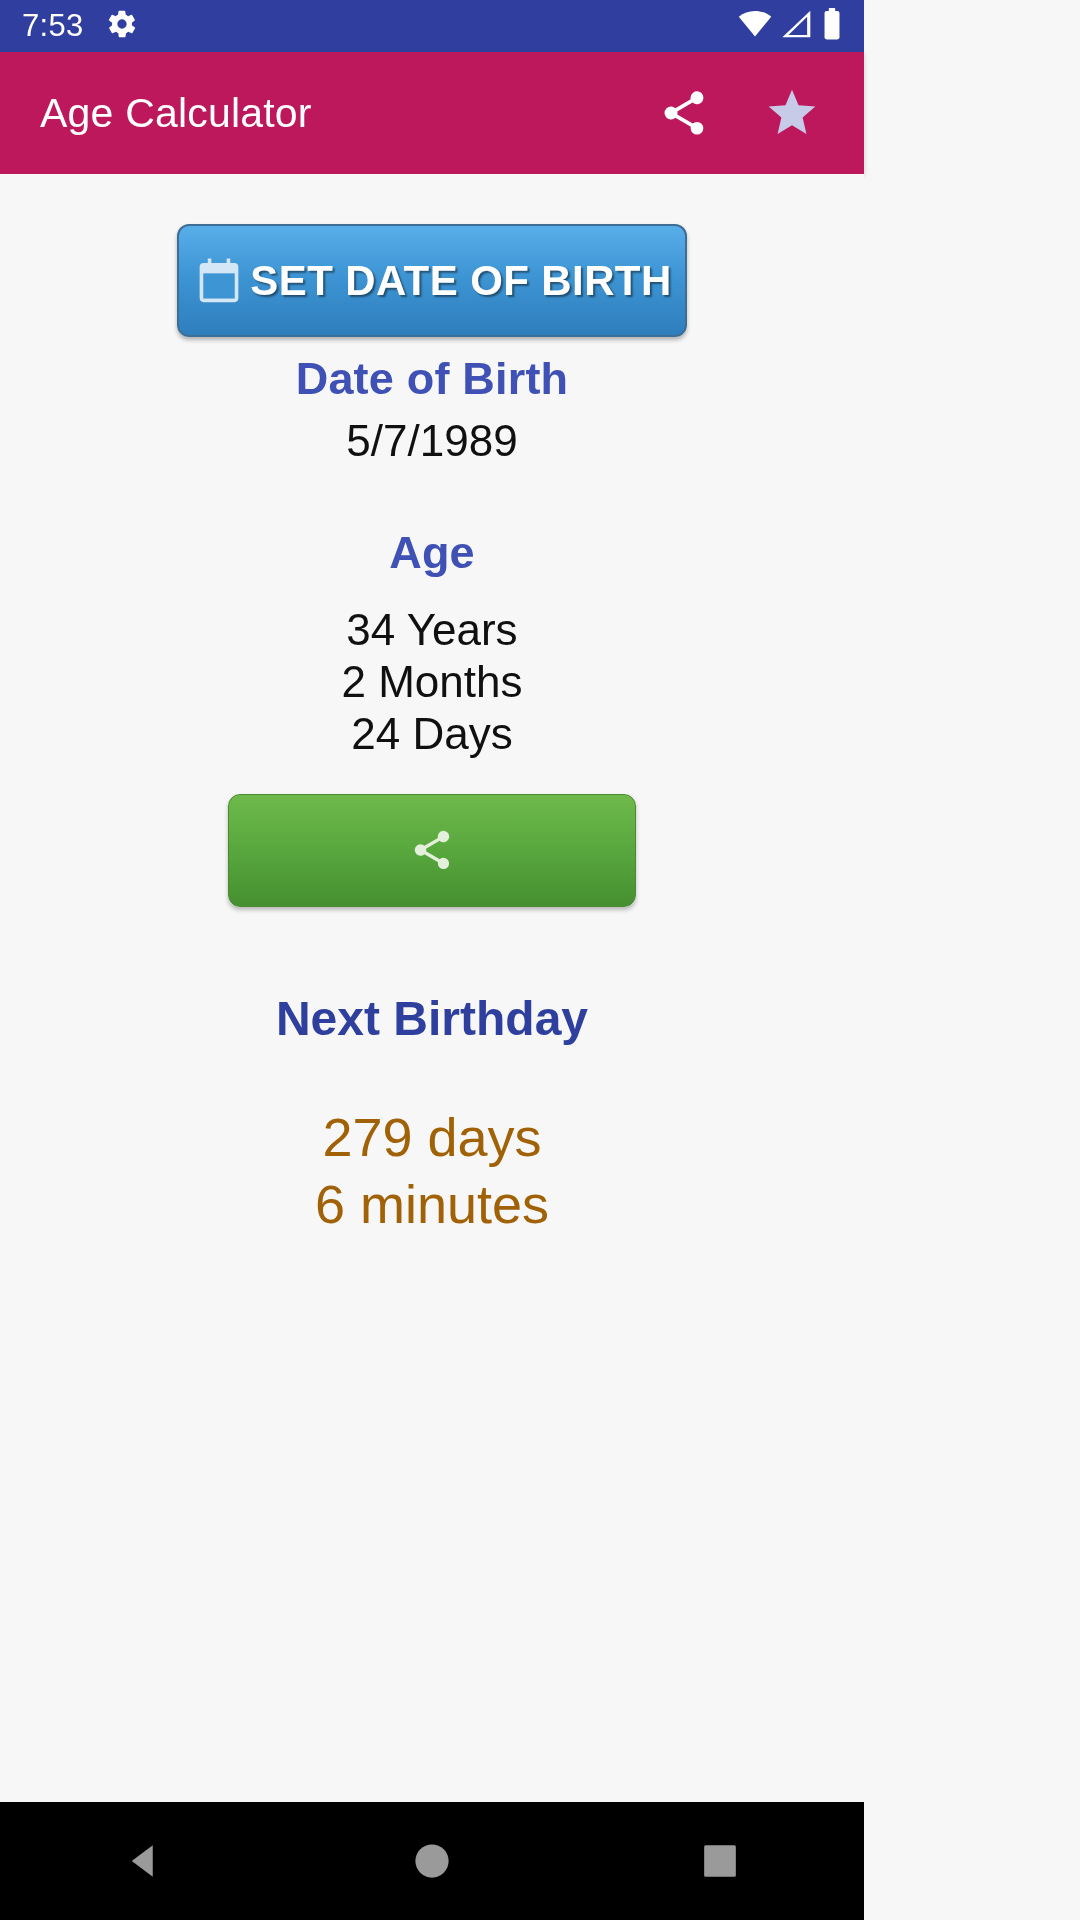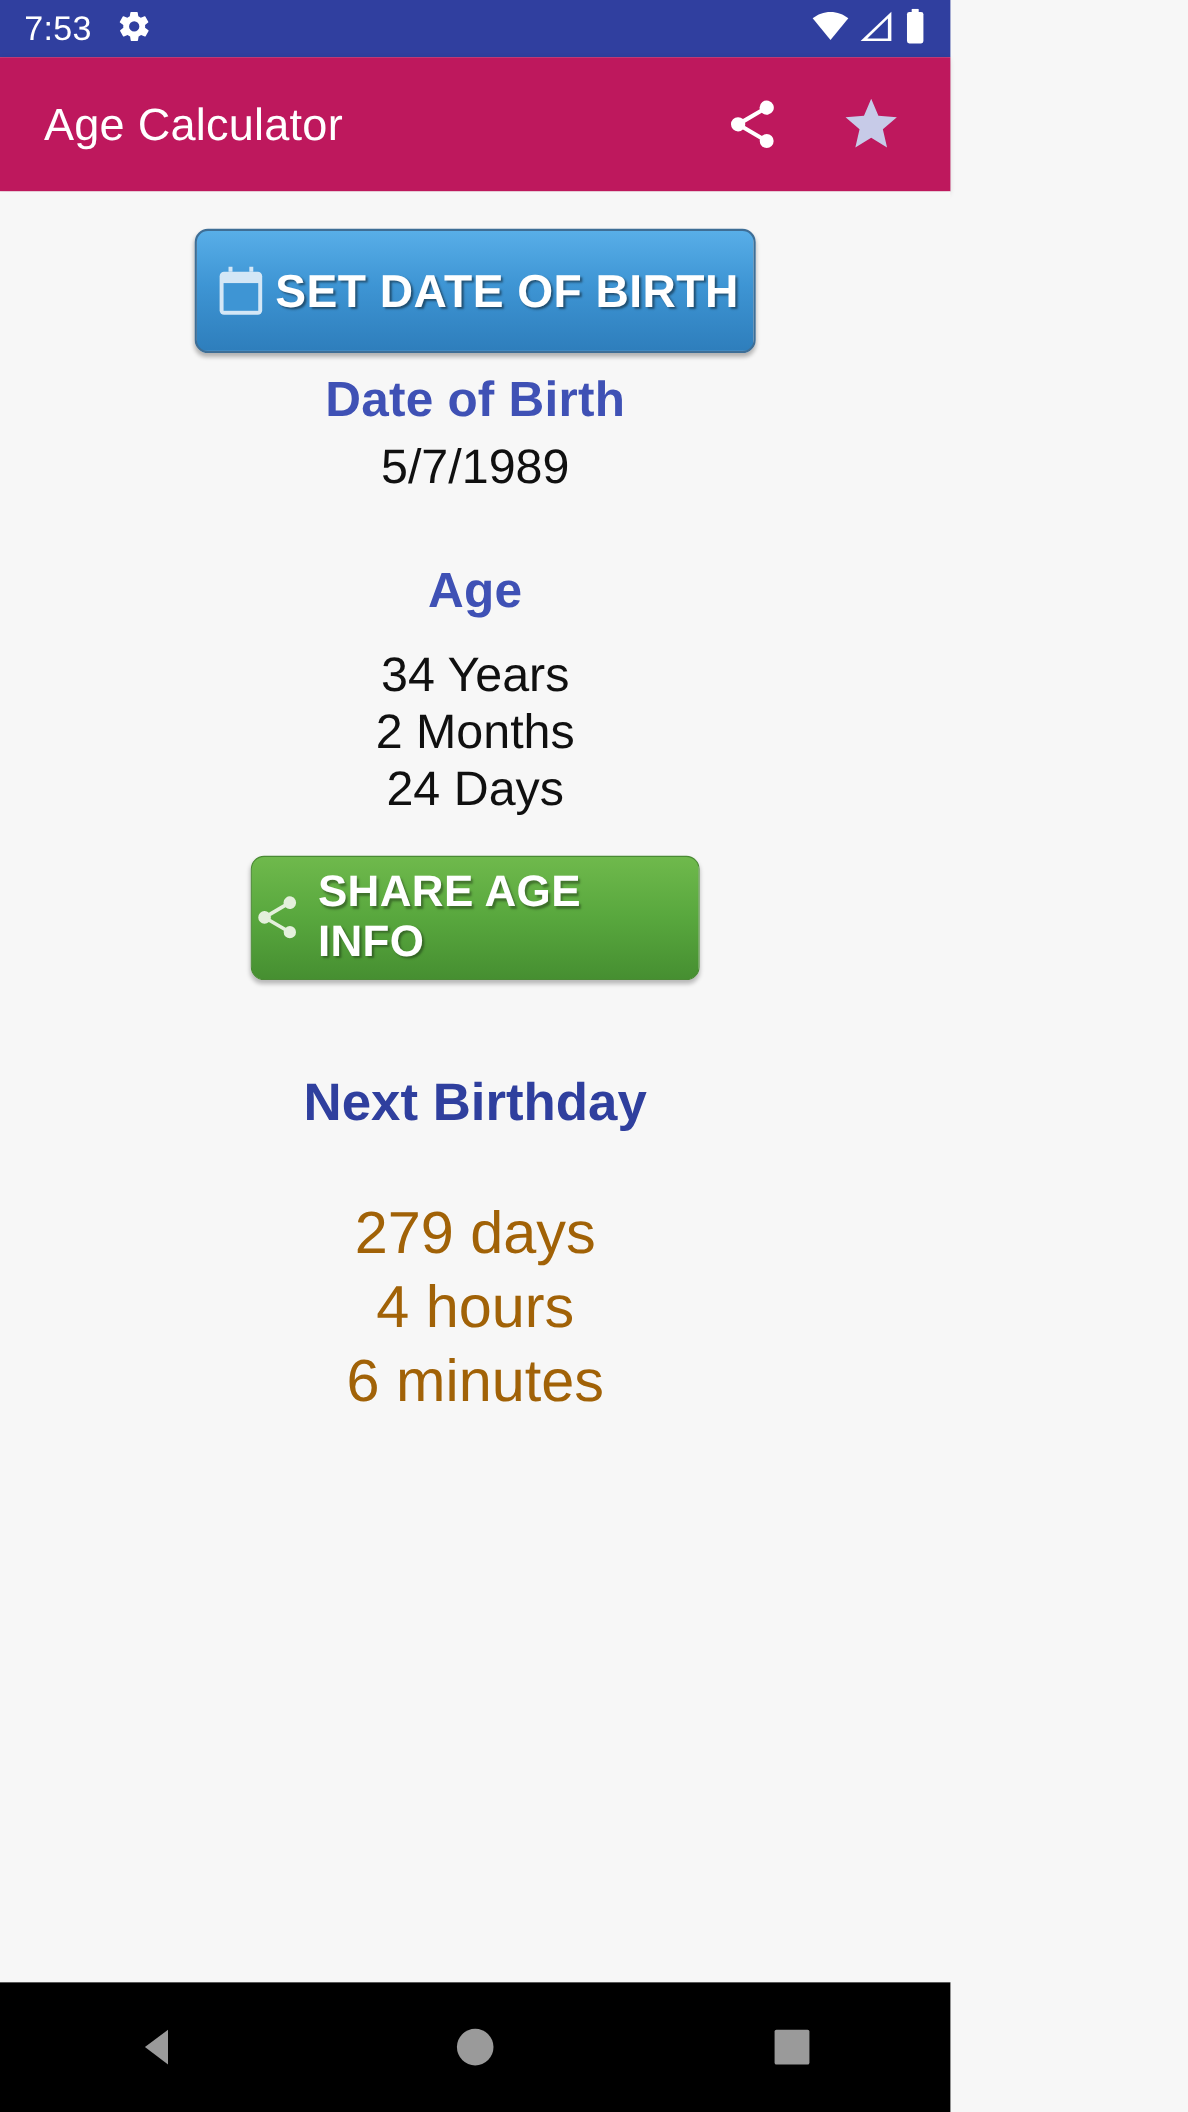--- a/index.html
+++ b/index.html
@@ -28,21 +28,21 @@
     box-shadow:0 2px 5px rgba(0,0,0,0.18);
   }
   .app-title { color:#FFFFFF; font-size:41px; font-weight:400; letter-spacing:0.2px; }
   .app-actions { margin-left:auto; display:flex; align-items:center; gap:44px; }
   .action-btn { width:64px; height:64px; display:flex; align-items:center; justify-content:center; cursor:pointer; }
 
   
   .content {
     flex:1 1 auto; background:#F7F7F7;
     display:flex; flex-direction:column; align-items:center;
-    padding-top:20px; position:relative;
+    padding-top:36px; position:relative;
   }
 
   .btn-dob {
     margin-top:14px;
     width:510px; height:113px;
     border-radius:12px;
     background:linear-gradient(180deg,#58AEE8 0%,#3E95D4 45%,#2E7EBC 100%);
     border:2px solid #3E6E96;
     box-shadow:0 3px 4px rgba(0,0,0,0.28);
     display:flex; align-items:center; justify-content:center; gap:4px;
@@ -163,27 +163,25 @@
       <div class="value-line">2 Months</div>
       <div class="value-line">24 Days</div>
     </div>
 
     <div class="btn-share">
       <span style="display:flex;align-items:center;">
         <svg width="46" height="46" viewBox="0 0 24 24" fill="#E4F0DC">
           <path d="M18 16.1a2.9 2.9 0 0 0-1.96.77L8.9 12.7a3.3 3.3 0 0 0 .1-.7 3.3 3.3 0 0 0-.1-.7l7.05-4.11A2.99 2.99 0 1 0 15 4.98c0 .24.04.47.09.7L8.04 9.79a3 3 0 1 0 0 4.42l7.12 4.16c-.05.21-.08.43-.08.65a2.92 2.92 0 1 0 2.92-2.92z"></path>
         </svg>
       </span>
-      <span class="btn-share-label">SHARE AGE INFO</span>
     </div>
 
     <div class="nb-head">Next Birthday</div>
     <div class="nb-lines">
       <div class="nb-line">279 days</div>
-      <div class="nb-line">4 hours</div>
       <div class="nb-line">6 minutes</div>
     </div>
 
   </div>
 
   <div class="nav-bar">
     <span class="nav-btn">
       <svg width="42" height="42" viewBox="0 0 24 24" fill="#9A9A9A">
         <path d="M17 3 5 12l12 9z"></path>
       </svg>

